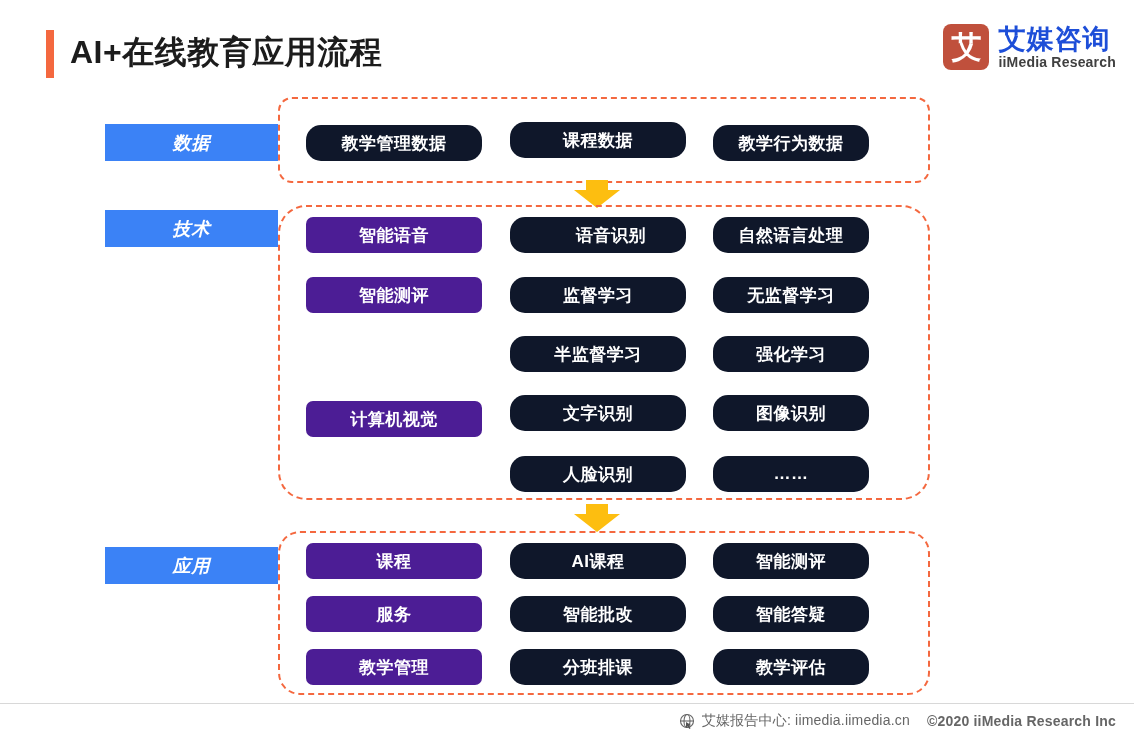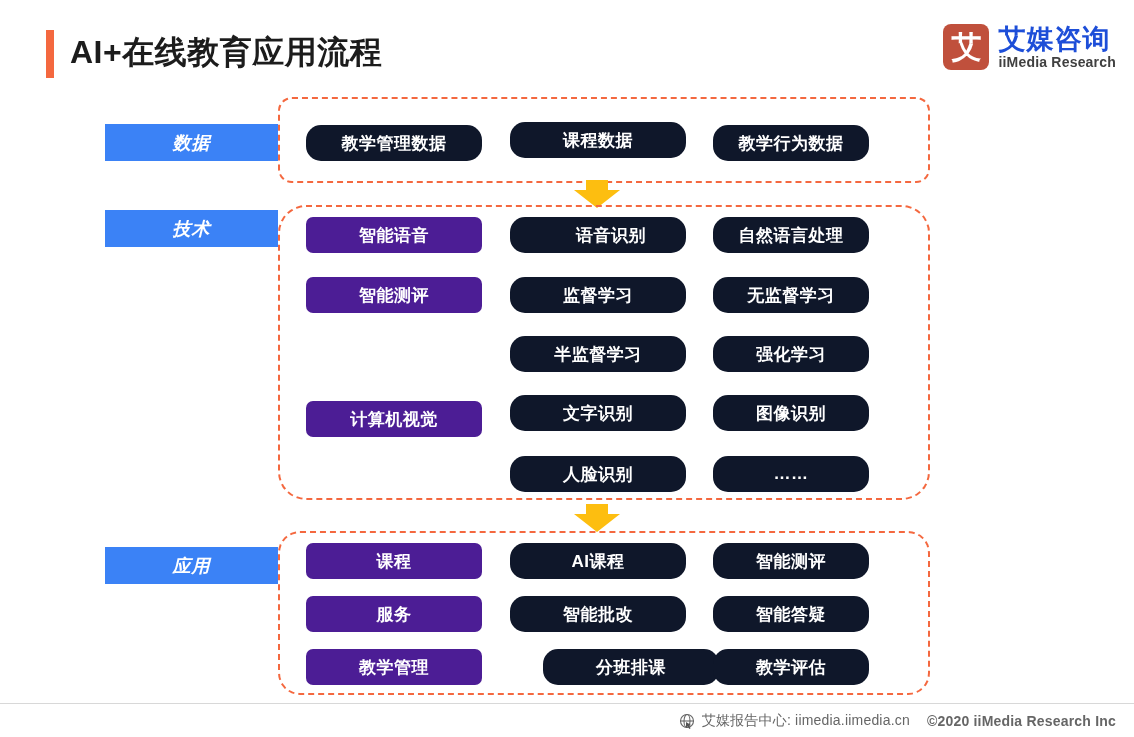--- a/index.html
+++ b/index.html
@@ -239,21 +239,21 @@
 
 <div class="pill orange col0" style="top:543px;">课程</div>
 <div class="pill yellow col1" style="top:543px;">AI课程</div>
 <div class="pill yellow col2" style="top:543px;">智能测评</div>
 
 <div class="pill orange col0" style="top:596px;">服务</div>
 <div class="pill yellow col1" style="top:596px;">智能批改</div>
 <div class="pill yellow col2" style="top:596px;">智能答疑</div>
 
 <div class="pill orange col0" style="top:649px;">教学管理</div>
-<div class="pill yellow col1" style="top:649px;margin-left:33px;">分班排课</div>
+<div class="pill yellow col1" style="top:649px;">分班排课</div>
 <div class="pill yellow col2" style="top:649px;">教学评估</div>
 
 <div class="footer">
   <span class="globe-icon">
     <svg width="16" height="16" viewBox="0 0 16 16" xmlns="http://www.w3.org/2000/svg">
       <circle cx="8" cy="8" r="6.5" fill="none" stroke="#666666" stroke-width="1.1"></circle>
       <ellipse cx="8" cy="8" rx="3" ry="6.5" fill="none" stroke="#666666" stroke-width="1.1"></ellipse>
       <line x1="1.5" y1="8" x2="14.5" y2="8" stroke="#666666" stroke-width="1.1"></line>
       <polygon points="7,9 7,15 8.8,13.2 10.2,16 11.6,15.2 10.1,12.6 12.4,12.3" fill="#555555"></polygon>
     </svg>

